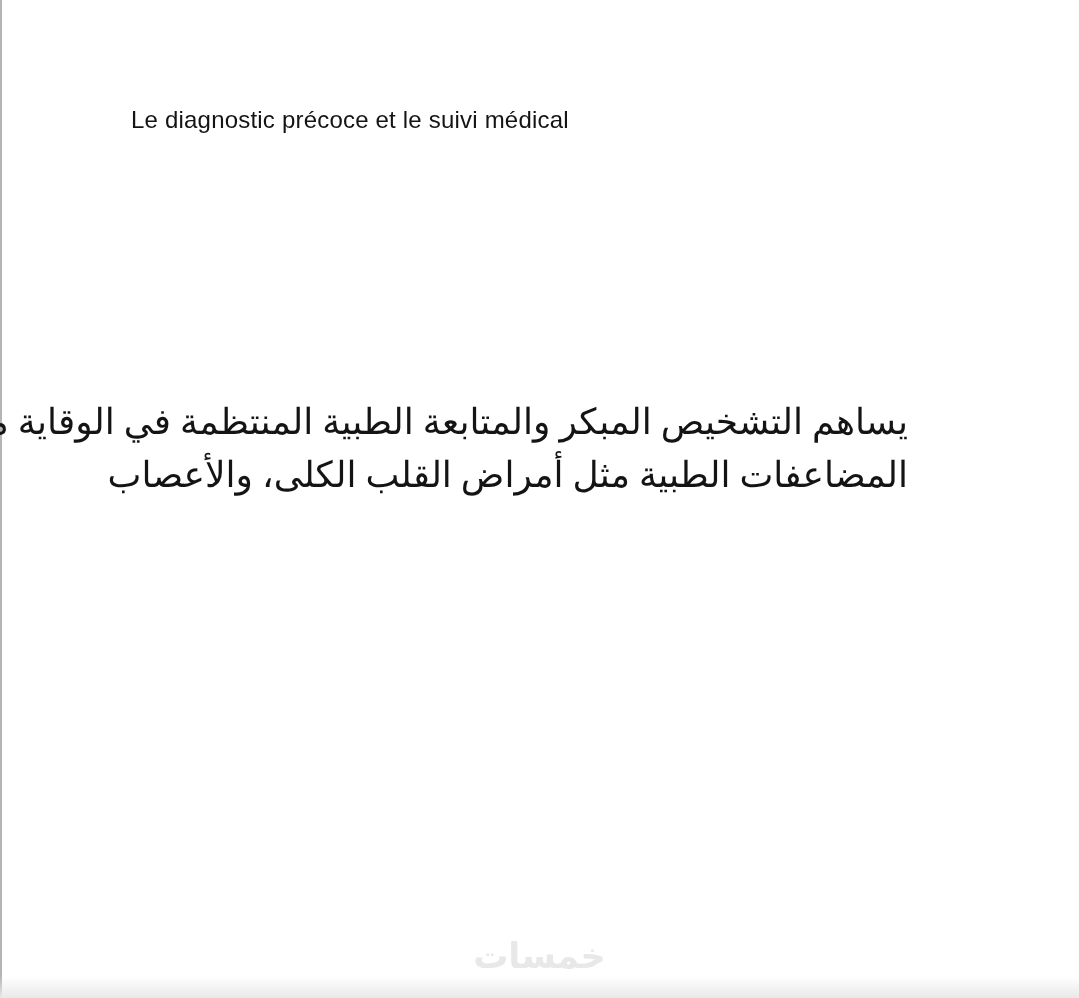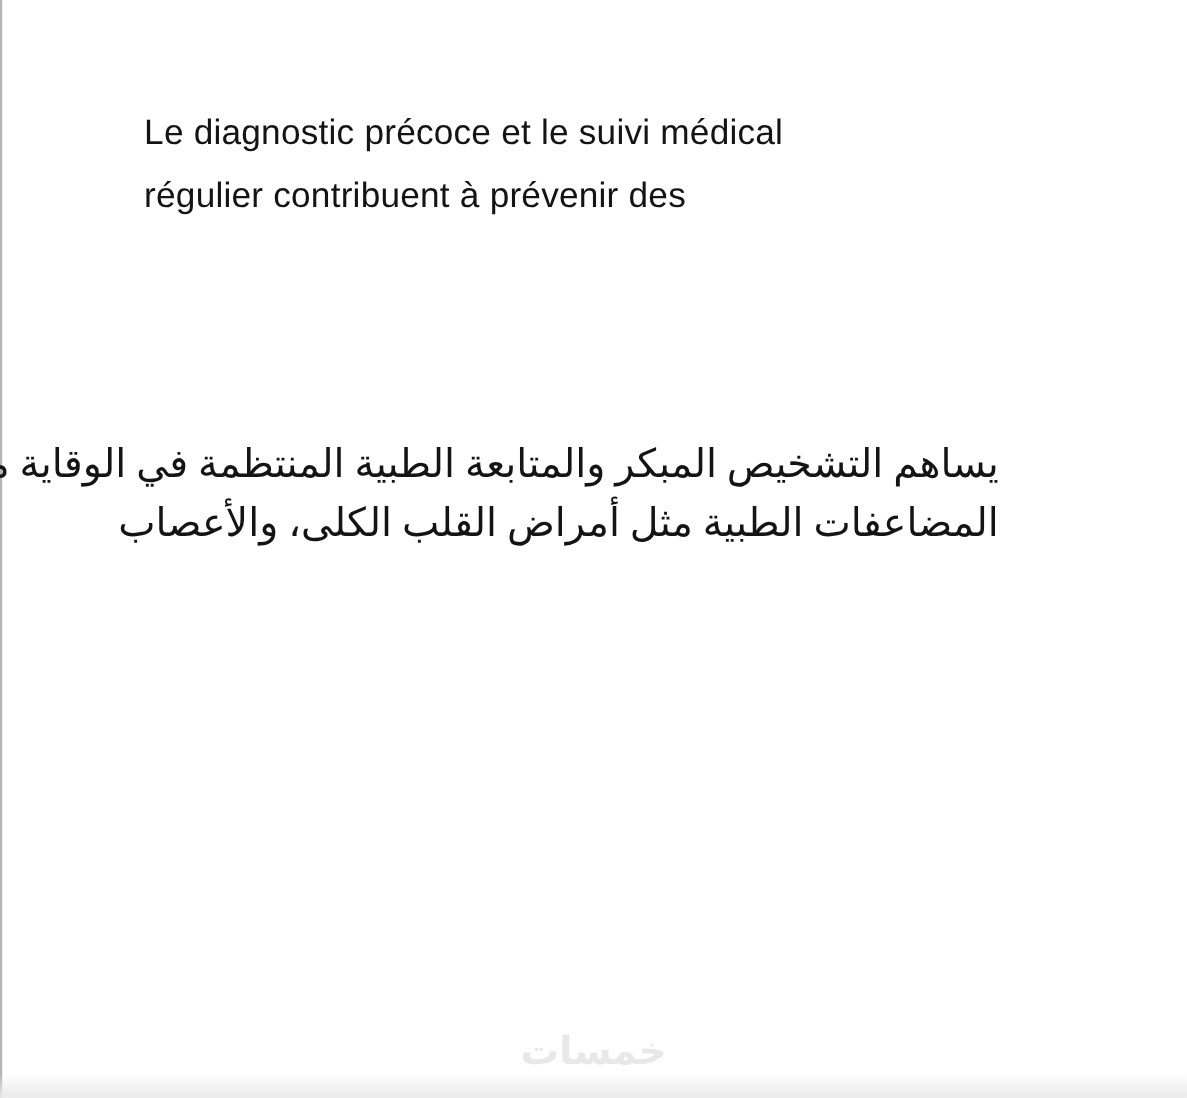--- a/index.html
+++ b/index.html
@@ -20,21 +20,21 @@
     top: 0;
     width: 2px;
     height: 998px;
     background: #b4b4b6;
   }
   .french-paragraph {
     position: absolute;
     left: 131px;
     top: 92px;
     width: 790px;
-    font-size: 32px;
+    font-size: 24px;
     line-height: 56.5px;
     color: #141414;
     letter-spacing: 0.2px;
     text-align: left;
   }
   .arabic-paragraph {
     position: absolute;
     left: 131px;
     top: 396px;
     width: 777px;
@@ -71,21 +71,20 @@
     background: linear-gradient(to bottom, rgba(233,233,233,0) 0%, rgba(233,233,233,0.55) 55%, #e9e9e9 100%);
   }
 </style>
 </head>
 <body>
 
 <div class="left-border"></div>
 
 <div class="french-paragraph" lang="fr">
   <div class="text-line">Le diagnostic précoce et le suivi médical</div>
-  <div class="text-line">régulier contribuent à prévenir des</div>
 </div>
 
 <div class="arabic-paragraph" lang="ar" dir="rtl">
   <div class="text-line">يساهم التشخيص المبكر والمتابعة الطبية المنتظمة في الوقاية من</div>
   <div class="text-line">المضاعفات الطبية مثل أمراض القلب الكلى، والأعصاب</div>
 </div>
 
 <div class="watermark" lang="ar" dir="rtl">خمسات</div>
 
 <div class="bottom-fade"></div>

